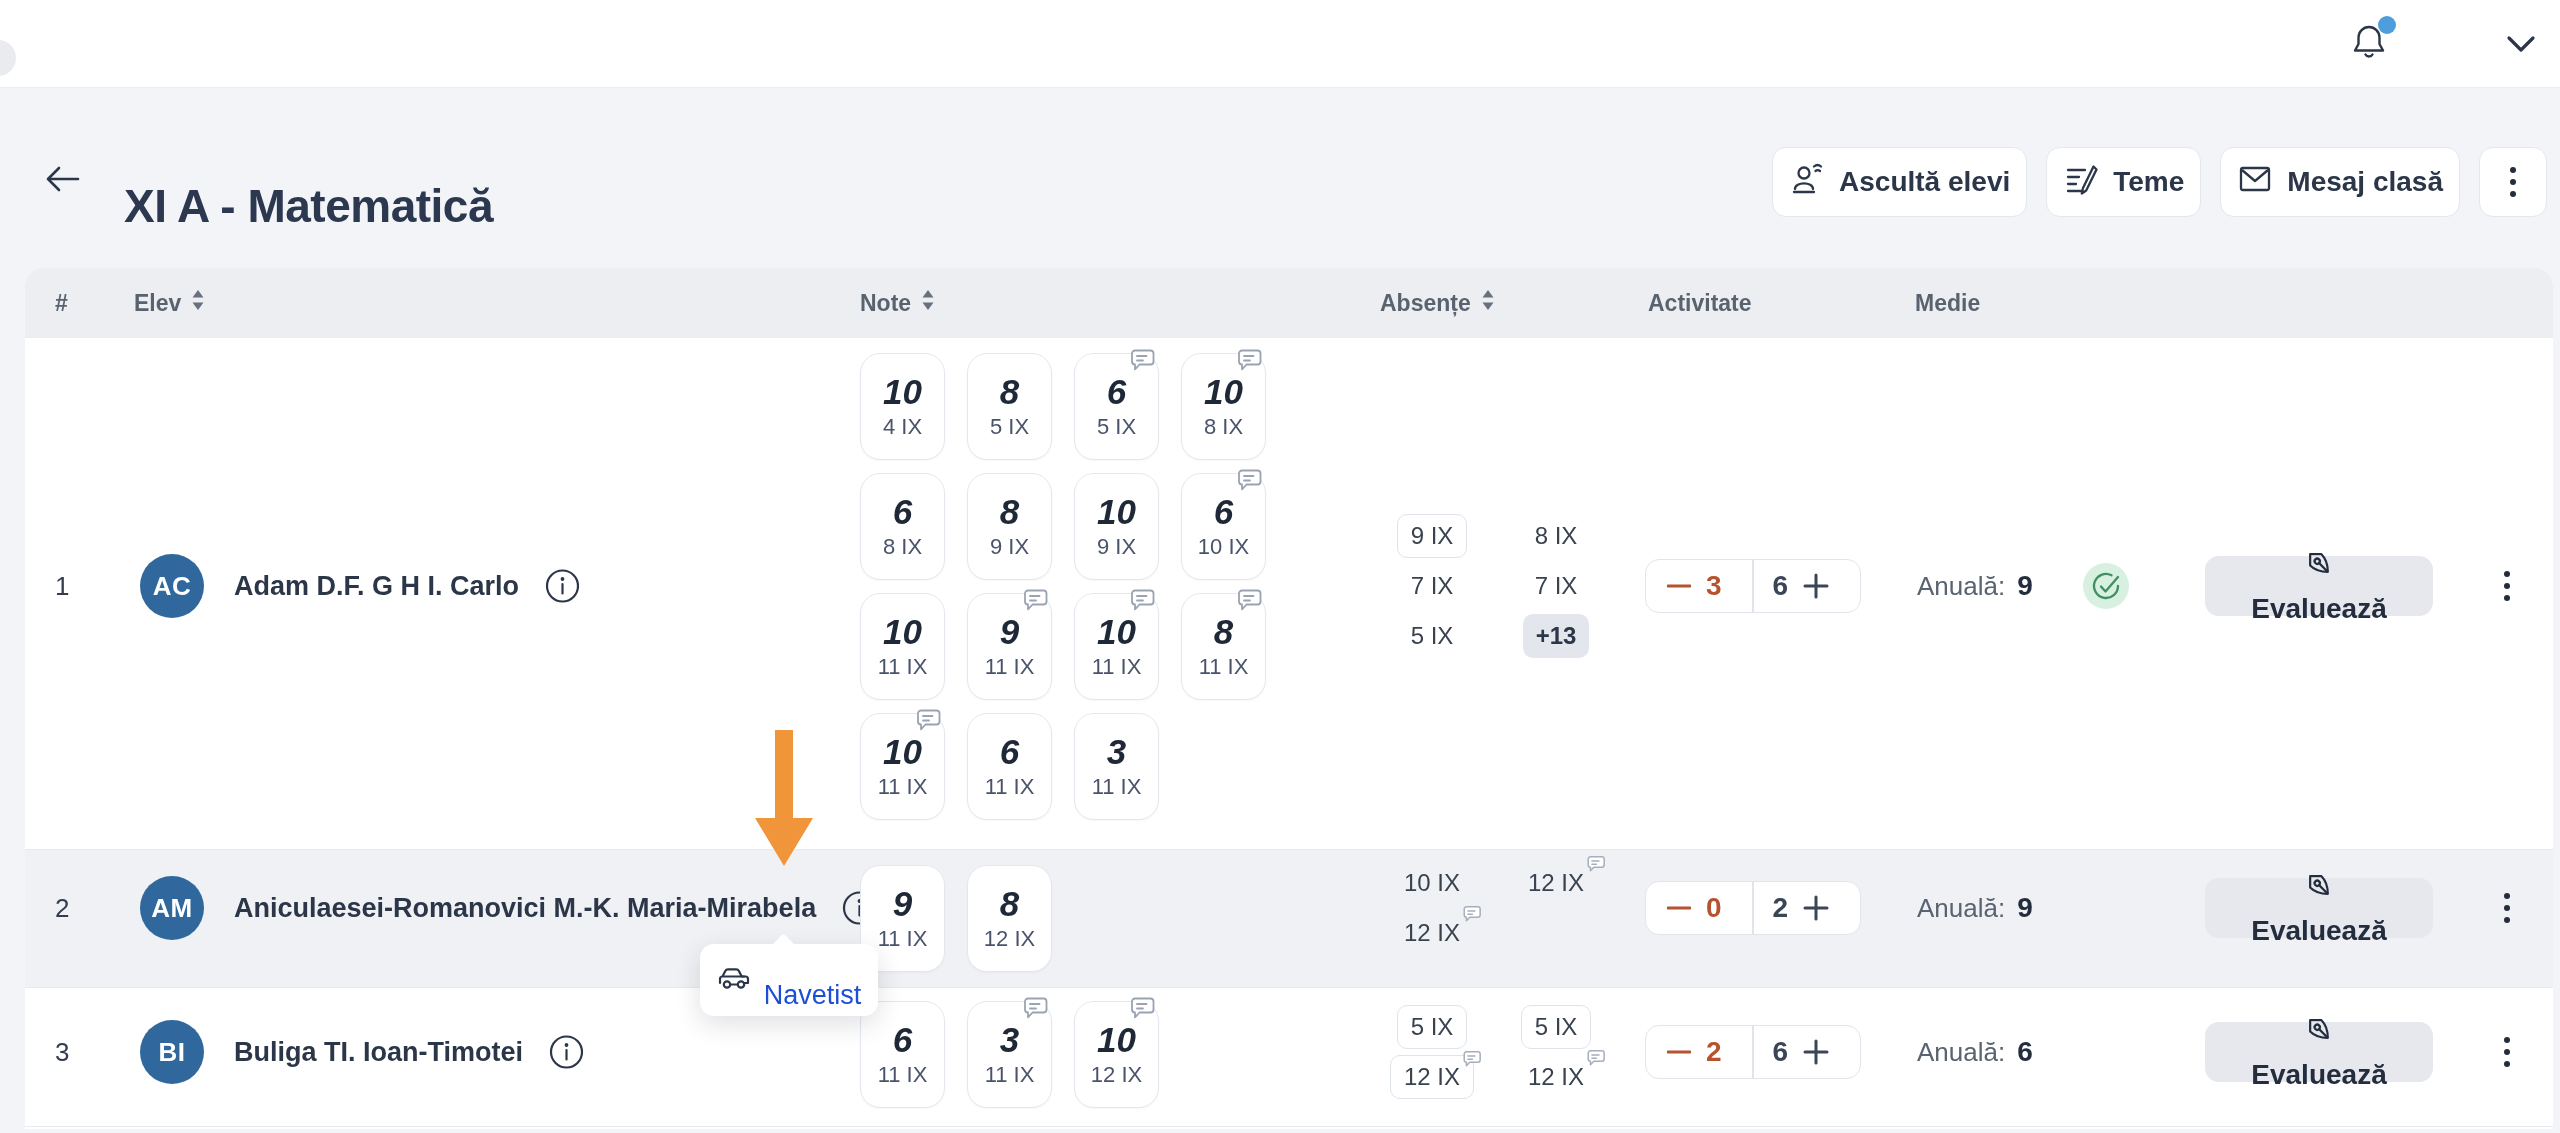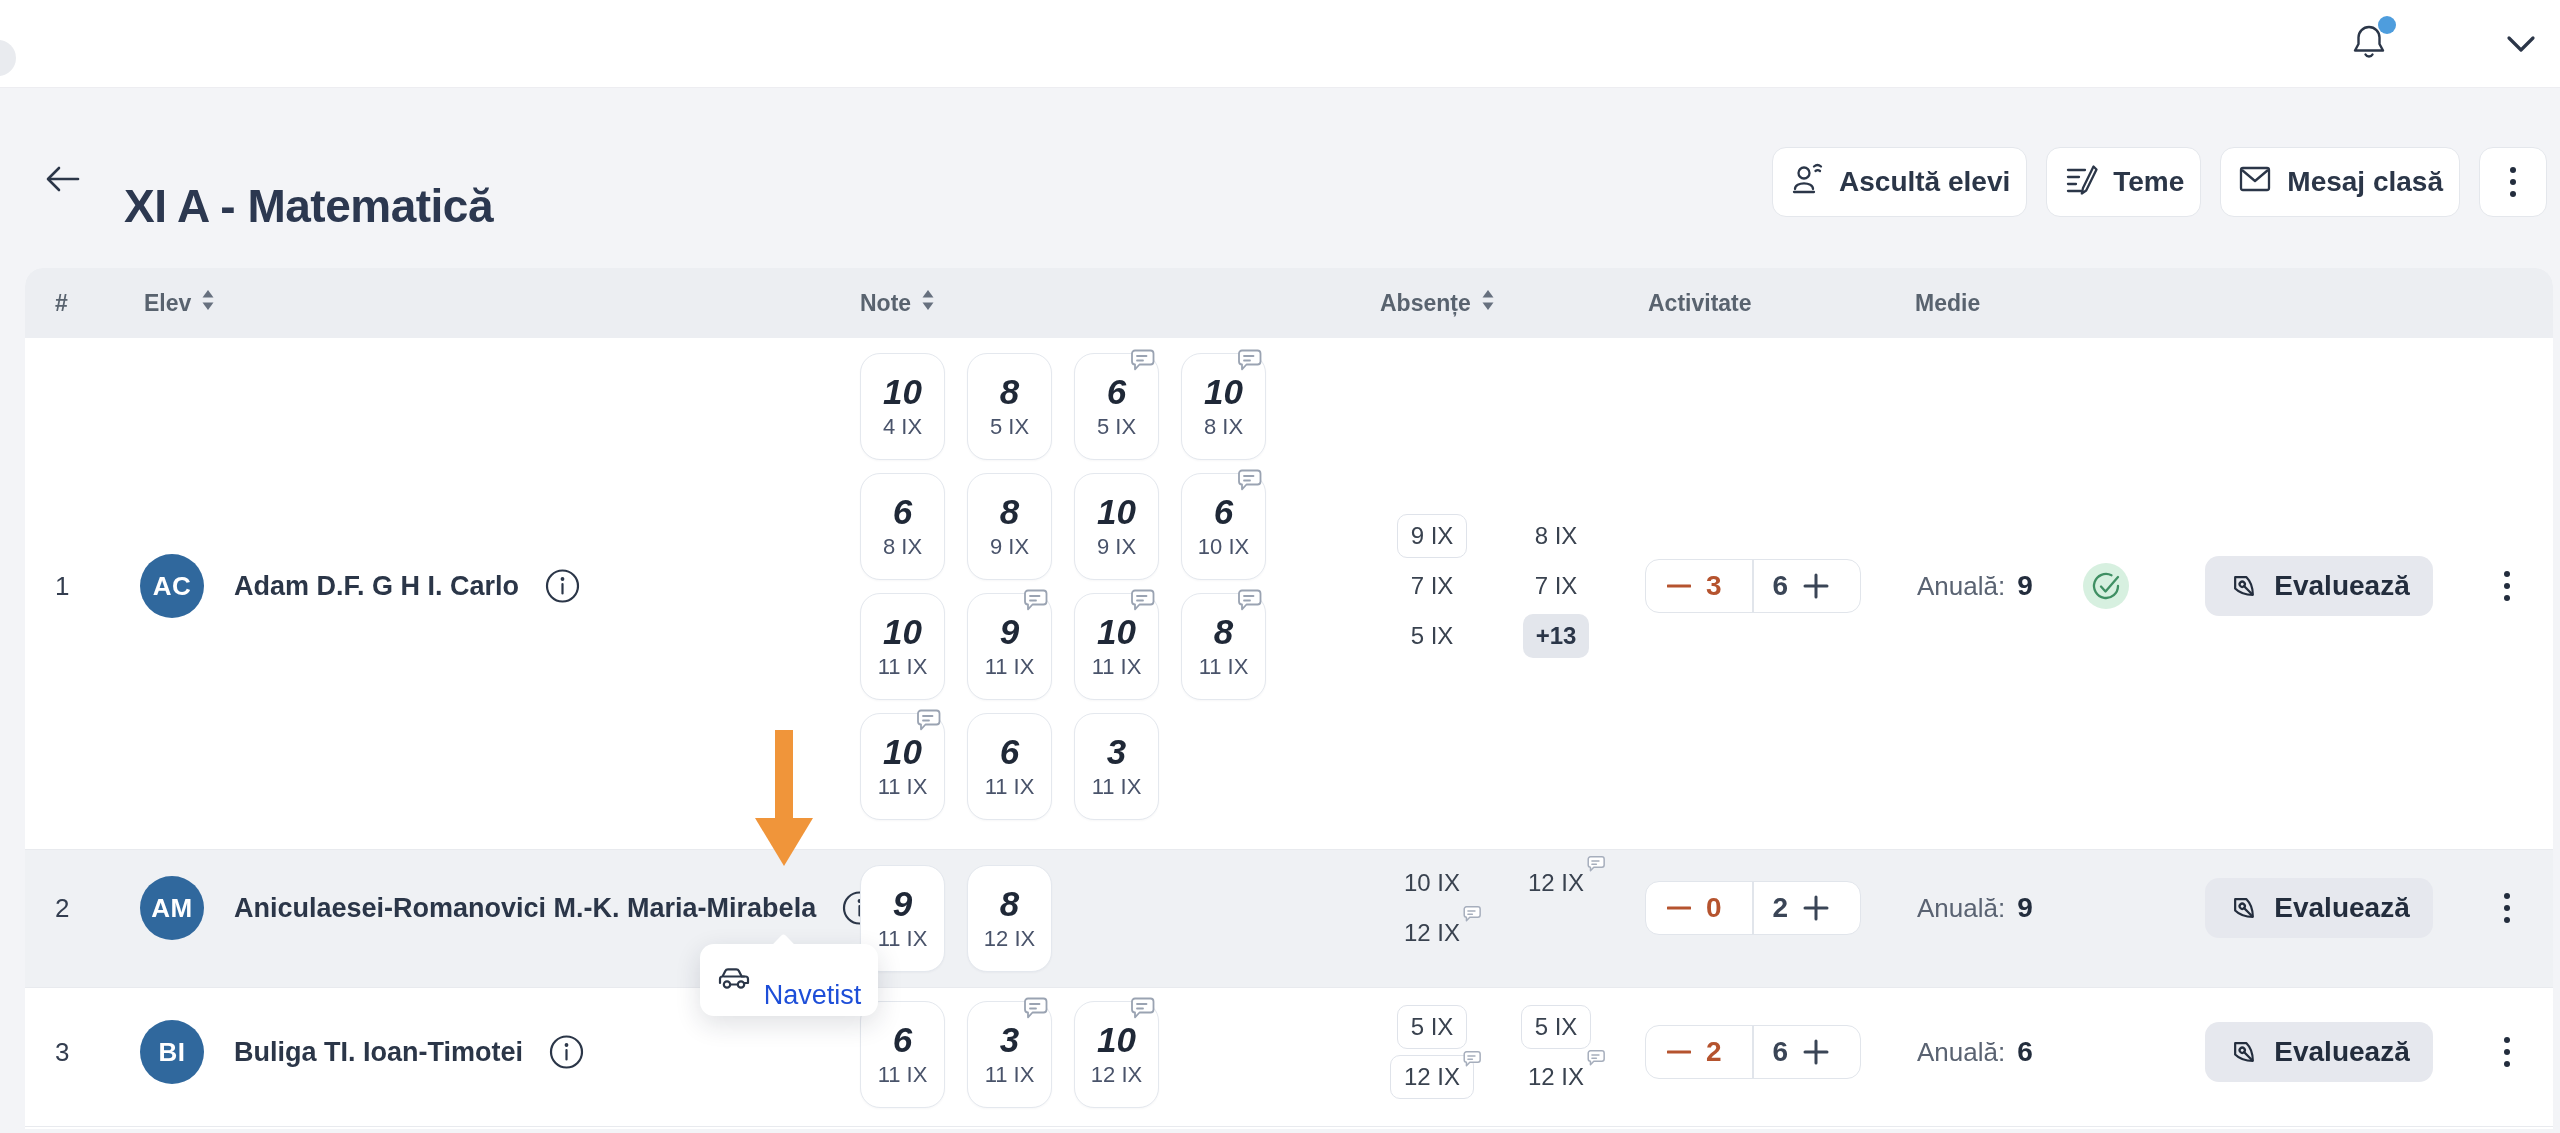--- a/index.html
+++ b/index.html
@@ -41,21 +41,21 @@
   .kdots { display:flex; flex-direction:column; gap:6px; align-items:center; }
   .kdot { width:6px; height:6px; border-radius:50%; background:#232d3d; }
 
   
   .card { position:absolute; left:25px; top:268px; width:2528px; height:861px;
           background:#ffffff; border-radius:18px 18px 0 0; z-index:1; }
   .thead { position:relative; height:70px; background:#eceef2; border-radius:18px 18px 0 0; }
   .th { position:absolute; top:50%; transform:translateY(-50%); font-size:23px; font-weight:700;
         color:#59636f; display:flex; align-items:center; gap:10px; }
   .th.sortable { cursor:pointer; }
-  .th-index { left:30px; } .th-elev { left:119px; } .th-note { left:835px; }
+  .th-index { left:30px; } .th-elev { left:109px; } .th-note { left:835px; }
   .th-abs { left:1355px; } .th-act { left:1623px; } .th-medie { left:1890px; }
 
   .trow { position:relative; border-bottom:1px solid #e8eaee; }
   .trow.r1 { height:512px; --cy:248px; --gtop:15px; }
   .trow.r2 { height:138px; --cy:58px;  --gtop:15px; }
   .trow.r3 { height:139px; --cy:64px;  --gtop:13px; border-bottom:1px solid #e8eaee; }
   .trow.hl { background:#eff1f4; }
 
   .cell { position:absolute; top:var(--cy); transform:translateY(-50%); }
   .c-index { left:30px; font-size:26px; color:#333d4f; }
@@ -97,21 +97,21 @@
   .step-btn { background:none; border:none; padding:0; display:flex; align-items:center; cursor:pointer; }
 
   .c-medie { left:1892px; display:flex; align-items:center; }
   .medie-label { font-size:26px; color:#5a6372; }
   .medie-val { margin-left:12px; font-size:28px; font-weight:700; color:#232d3d; }
   .verified { margin-left:50px; width:46px; height:46px; border-radius:50%;
               background:#d7f0e0; display:flex; align-items:center; justify-content:center; }
 
   .c-action { left:2180px; width:228px; height:60px; border:none; border-radius:14px;
               background:#e6e8ee; display:flex; align-items:center; justify-content:center; gap:14px;
-              font-size:28px; font-weight:600; color:#232d3d; cursor:pointer; font-family:inherit; }
+              font-size:28px; font-weight:600; color:#232d3d; cursor:pointer; font-family:inherit;flex-direction:column; }
   .c-kebab { left:2462px; width:40px; height:54px; background:none; border:none;
              display:flex; flex-direction:column; align-items:center; justify-content:center;
              gap:6px; cursor:pointer; }
 
   
   .pointer-arrow { position:absolute; left:755px; top:730px; z-index:9; line-height:0; }
   .tooltip { position:absolute; left:700px; top:944px; width:178px; height:72px;
              background:#ffffff; border-radius:14px; z-index:8;
              box-shadow:0 8px 26px rgba(25,35,55,0.14);
              display:flex; align-items:center; justify-content:center; gap:13px; }

